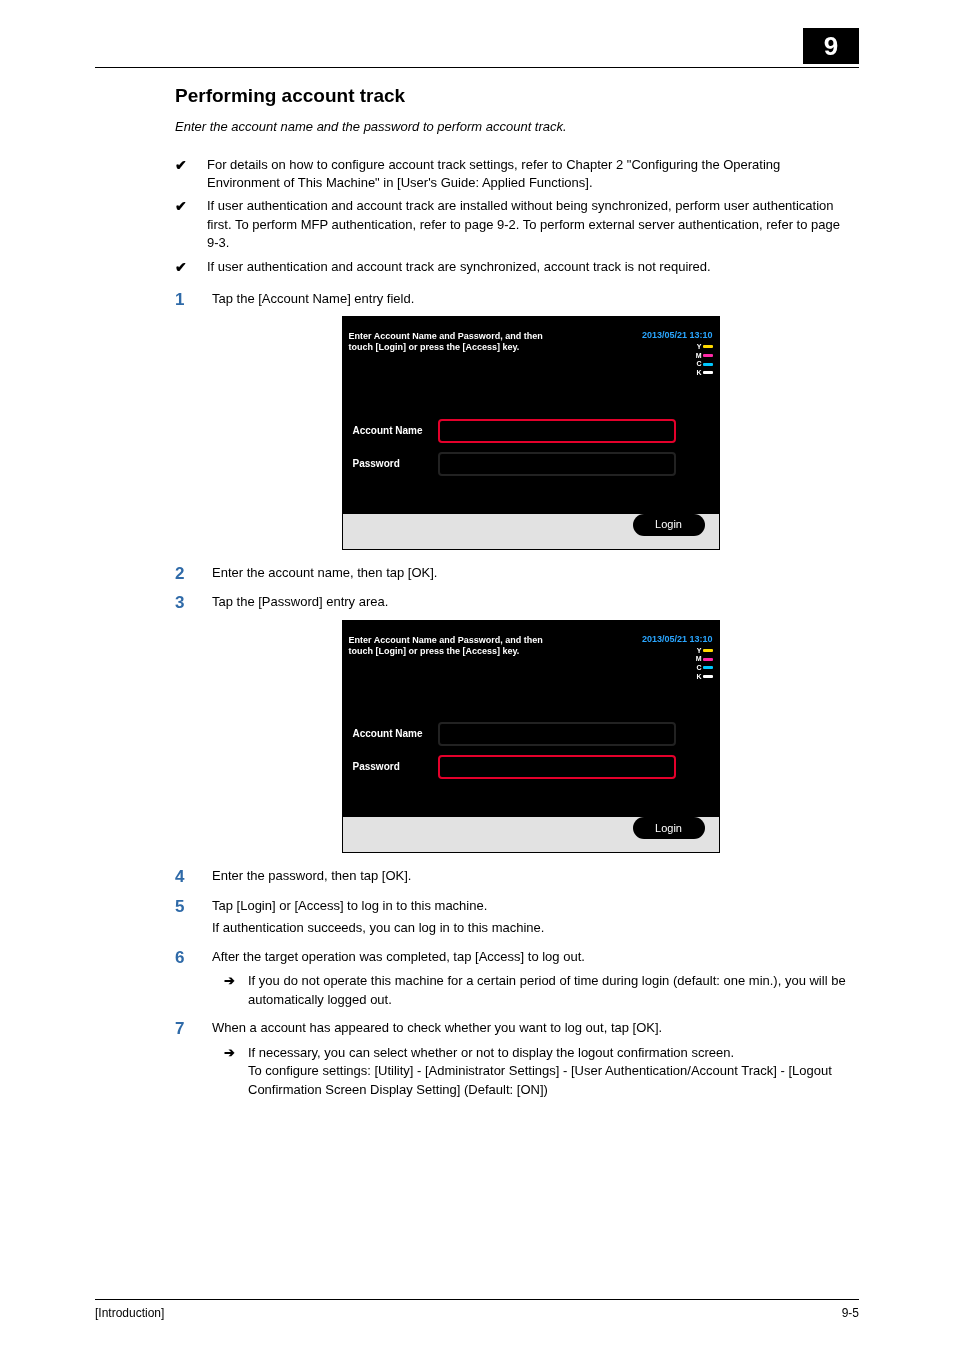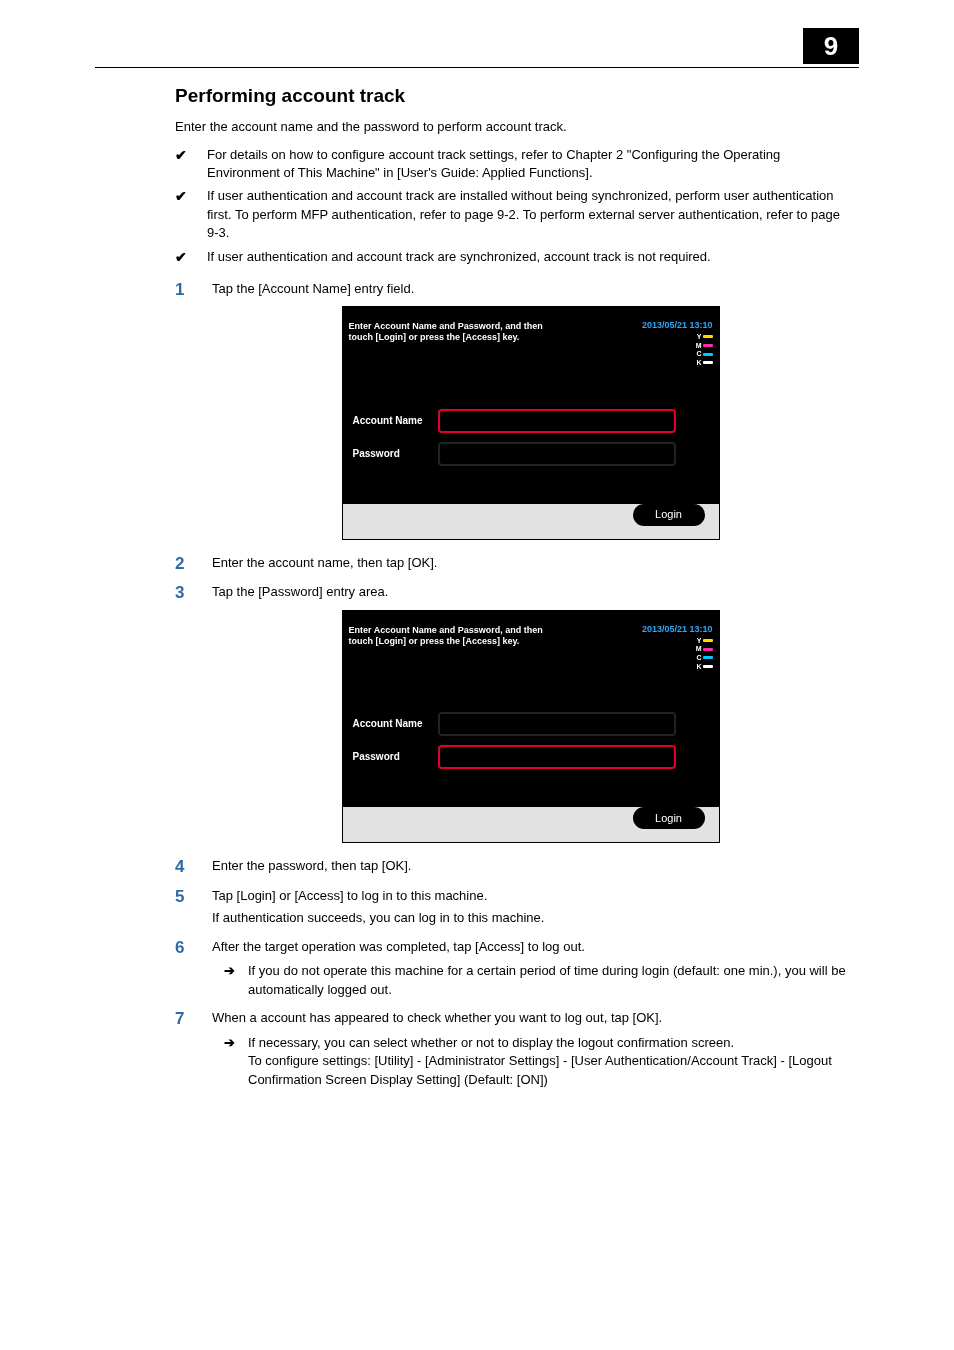--- a/index.html
+++ b/index.html
@@ -2,21 +2,21 @@
 <html><head>
 <meta charset="utf-8">
 <style>
   * { box-sizing: border-box; margin: 0; padding: 0; }
   html, body { width: 954px; height: 1350px; background: #fff; font-family: Arial, Helvetica, sans-serif; color: #000; }
   .page { position: relative; width: 954px; height: 1350px; }
   .chapter-banner { position: absolute; top: 28px; right: 95px; width: 56px; height: 36px; background: #000; color: #fff; font-weight: bold; font-size: 26px; text-align: center; line-height: 36px; }
   .top-rule { position: absolute; top: 67px; left: 95px; right: 95px; height: 0; border-top: 1px solid #000; }
   .content { position: absolute; top: 85px; left: 175px; right: 105px; }
   h2 { font-size: 19px; font-weight: bold; margin-bottom: 11px; }
-  .intro { font-size: 13px; margin-bottom: 10px; line-height: 1.35; }
+  .intro { font-size: 13px; margin-bottom: 20px; line-height: 1.35; font-style: italic; }
   ul.bullets { list-style: none; padding-left: 0; margin-bottom: 12px; }
   ul.bullets li { display: flex; gap: 14px; font-size: 13px; line-height: 1.42; margin-bottom: 5px; }
   .check-icon { flex: 0 0 18px; font-weight: bold; font-size: 14px; }
   ol.steps { list-style: none; padding-left: 0; }
   ol.steps > li { display: flex; gap: 19px; margin-bottom: 10px; }
   .step-num { flex: 0 0 18px; color: #2f6aa8; font-weight: bold; font-size: 17px; line-height: 1.15; }
   .step-body { flex: 1; font-size: 13px; line-height: 1.42; }
   .step-body .figure-wrap { margin-top: 8px; margin-bottom: 4px; display: flex; justify-content: center; }
   .sub { margin-top: 6px; display: flex; gap: 10px; padding-left: 12px; }
   .arrow-icon { flex: 0 0 14px; font-weight: bold; font-size: 13px; }
@@ -212,14 +212,18 @@
         <div class="sub">
           <span class="arrow-icon">➔</span>
           <span class="sub-text" style="white-space: pre-line;">If necessary, you can select whether or not to display the logout confirmation screen.
 To configure settings: [Utility] - [Administrator Settings] - [User Authentication/Account Track] - [Logout Confirmation Screen Display Setting] (Default: [ON])</span>
         </div>
       </div>
     </li>
   </ol>
 </div>
 
-
+<div class="footer">
+  <span>[Introduction]</span>
+  <span>9-5</span>
 </div>
 
+</div>
+
 </body></html>

